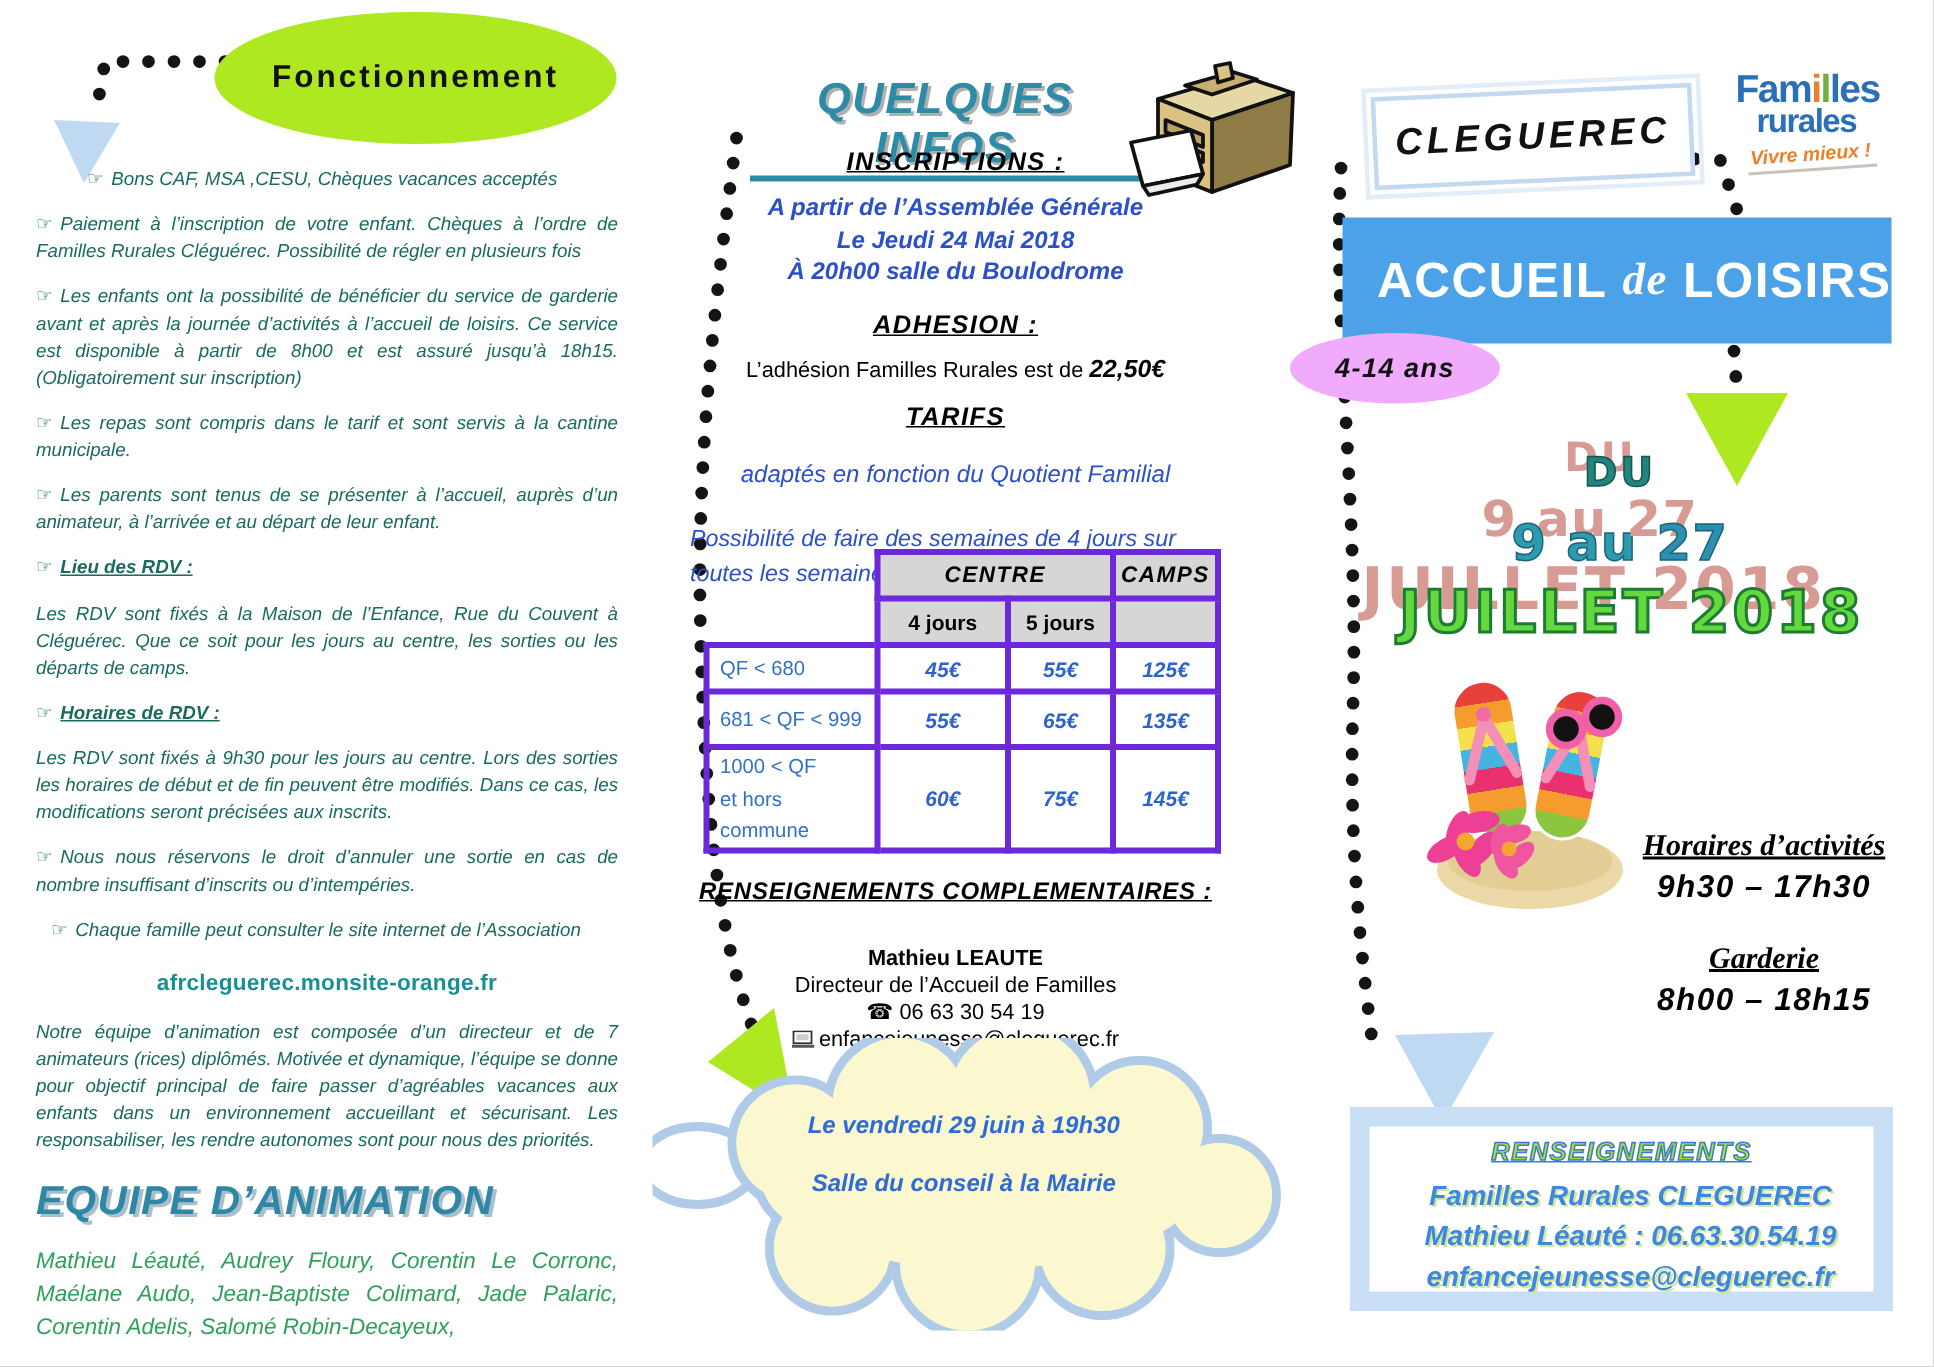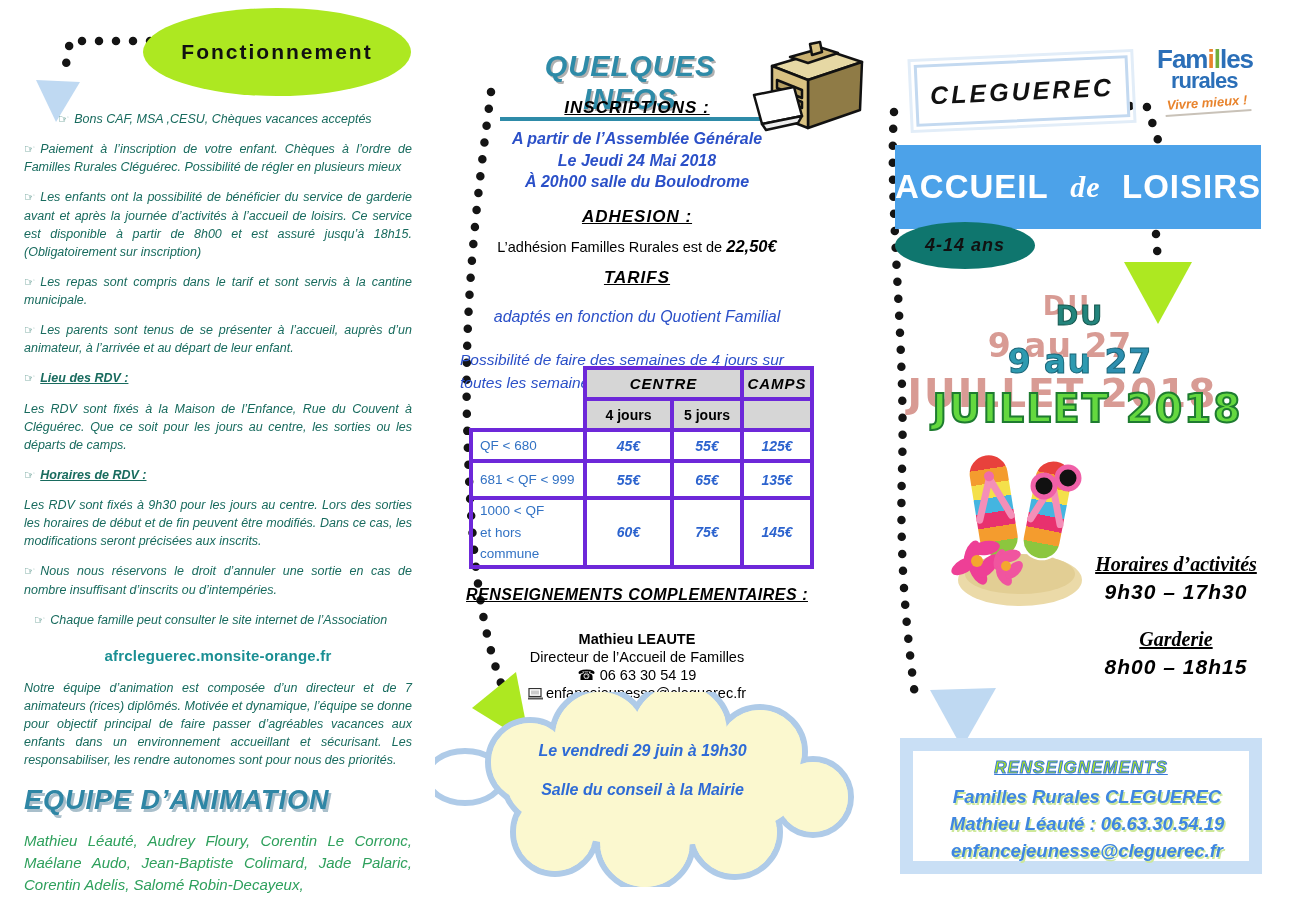--- a/index.html
+++ b/index.html
@@ -72,25 +72,25 @@
 
   .fr-logo { left:1157px; top:46px; width:125px; text-align:left; line-height:1; }
   .fr-l1 { color:#2B6FB8; font-weight:bold; font-size:26px; letter-spacing:-1px; }
   .fr-l1 .o { color:#E8832C; } .fr-l1 .g { color:#6FAE3C; }
   .fr-l2 { color:#2B6FB8; font-weight:bold; font-size:22px; letter-spacing:-1px; padding-left:14px; margin-top:-2px; }
   .fr-tag { color:#E8832C; font-style:italic; font-weight:bold; font-size:13px;
     transform:rotate(-4deg); display:inline-block; margin:4px 0 0 8px;
     border-bottom:2px solid #c9c2b8; padding:0 4px 3px 2px; }
 
   .banner { left:895px; top:145px; width:366px; height:84px; background:#4CA2E9;
-    display:flex; align-items:center; justify-content:space-between; }
+    display:flex; align-items:center; justify-content:flex-end; }
   .banner .t { color:#fff; font-weight:bold; font-size:33px; letter-spacing:1px; }
   .banner .de { font-style:italic; font-family:"Liberation Serif", serif; font-size:30px; margin:0 10px; font-weight:bold; }
 
-  .age-ellipse { left:895px; top:222px; width:140px; height:47px; background:#0f766e;
+  .age-ellipse { left:860px; top:222px; width:140px; height:47px; background:#f0abfc;
     border-radius:50%; display:flex; align-items:center; justify-content:center; }
   .age-ellipse span { font-weight:bold; font-style:italic; font-size:18px; color:#111; letter-spacing:1px; }
 
   .dates { text-align:center; font-weight:bold; font-family:"DejaVu Sans", sans-serif; }
   .d1 { left:1000px; top:300px; width:160px; font-size:27px; letter-spacing:2px; color:#23847C;
     text-shadow:-13px -10px 0 #D89B94; -webkit-text-stroke:1px #14574E; }
   .d2 { left:930px; top:342px; width:300px; font-size:33px; letter-spacing:1px;
     text-shadow:-20px -16px 0 #D89B94; }
   .d2 .n9  { color:#2E9AB0; -webkit-text-stroke:1px #186578; }
   .d2 .n27 { color:#2E8FB0; -webkit-text-stroke:1px #186578; }
@@ -131,21 +131,21 @@
     <polygon points="1124,262 1192,262 1158,324" fill="#ADE821"></polygon>
     <polygon points="930,690 996,688 962,748" fill="#BFD9F2"></polygon>
   </svg>
 
   <div class="abs fonc-ellipse">
     <span>Fonctionnement</span>
   </div>
 
   <div class="abs left-flow">
     <p class="b b0"><span class="ptr">☞</span><span>Bons CAF, MSA ,CESU, Chèques vacances acceptés</span></p>
-    <p class="b"><span class="ptr">☞</span><span>Paiement à l’inscription  de votre enfant. Chèques à l’ordre de Familles Rurales Cléguérec.  Possibilité de régler en plusieurs mieux</span></p>
+    <p class="b"><span class="ptr">☞</span><span>Paiement à l’inscription  de votre enfant. Chèques à l’ordre de Familles Rurales Cléguérec.  Possibilité de régler en plusieurs fois</span></p>
     <p class="b"><span class="ptr">☞</span><span>Les enfants ont la possibilité de bénéficier du service de garderie avant et après la journée d’activités à l’accueil de loisirs. Ce service est disponible à partir de 8h00 et est assuré jusqu’à 18h15. (Obligatoirement sur inscription)</span></p>
     <p class="b"><span class="ptr">☞</span><span>Les repas sont compris dans le tarif et sont servis à la cantine municipale.</span></p>
     <p class="b"><span class="ptr">☞</span><span>Les parents sont tenus de se présenter à l’accueil,  auprès d’un animateur, à l’arrivée et au départ de leur enfant.</span></p>
 
     <p class="sec"><span class="ptr">☞</span><span class="u">Lieu des RDV :</span></p>
     <p class="body">Les RDV sont fixés à la Maison de l’Enfance, Rue du Couvent à Cléguérec. Que ce soit pour les jours au centre, les sorties ou les départs de camps.</p>
 
     <p class="sec"><span class="ptr">☞</span><span class="u">Horaires de RDV :</span></p>
     <p class="body">Les RDV sont fixés à 9h30 pour les jours au centre. Lors des sorties les horaires de début et de fin peuvent être modifiés. Dans ce cas, les modifications seront précisées aux inscrits.</p>
 

